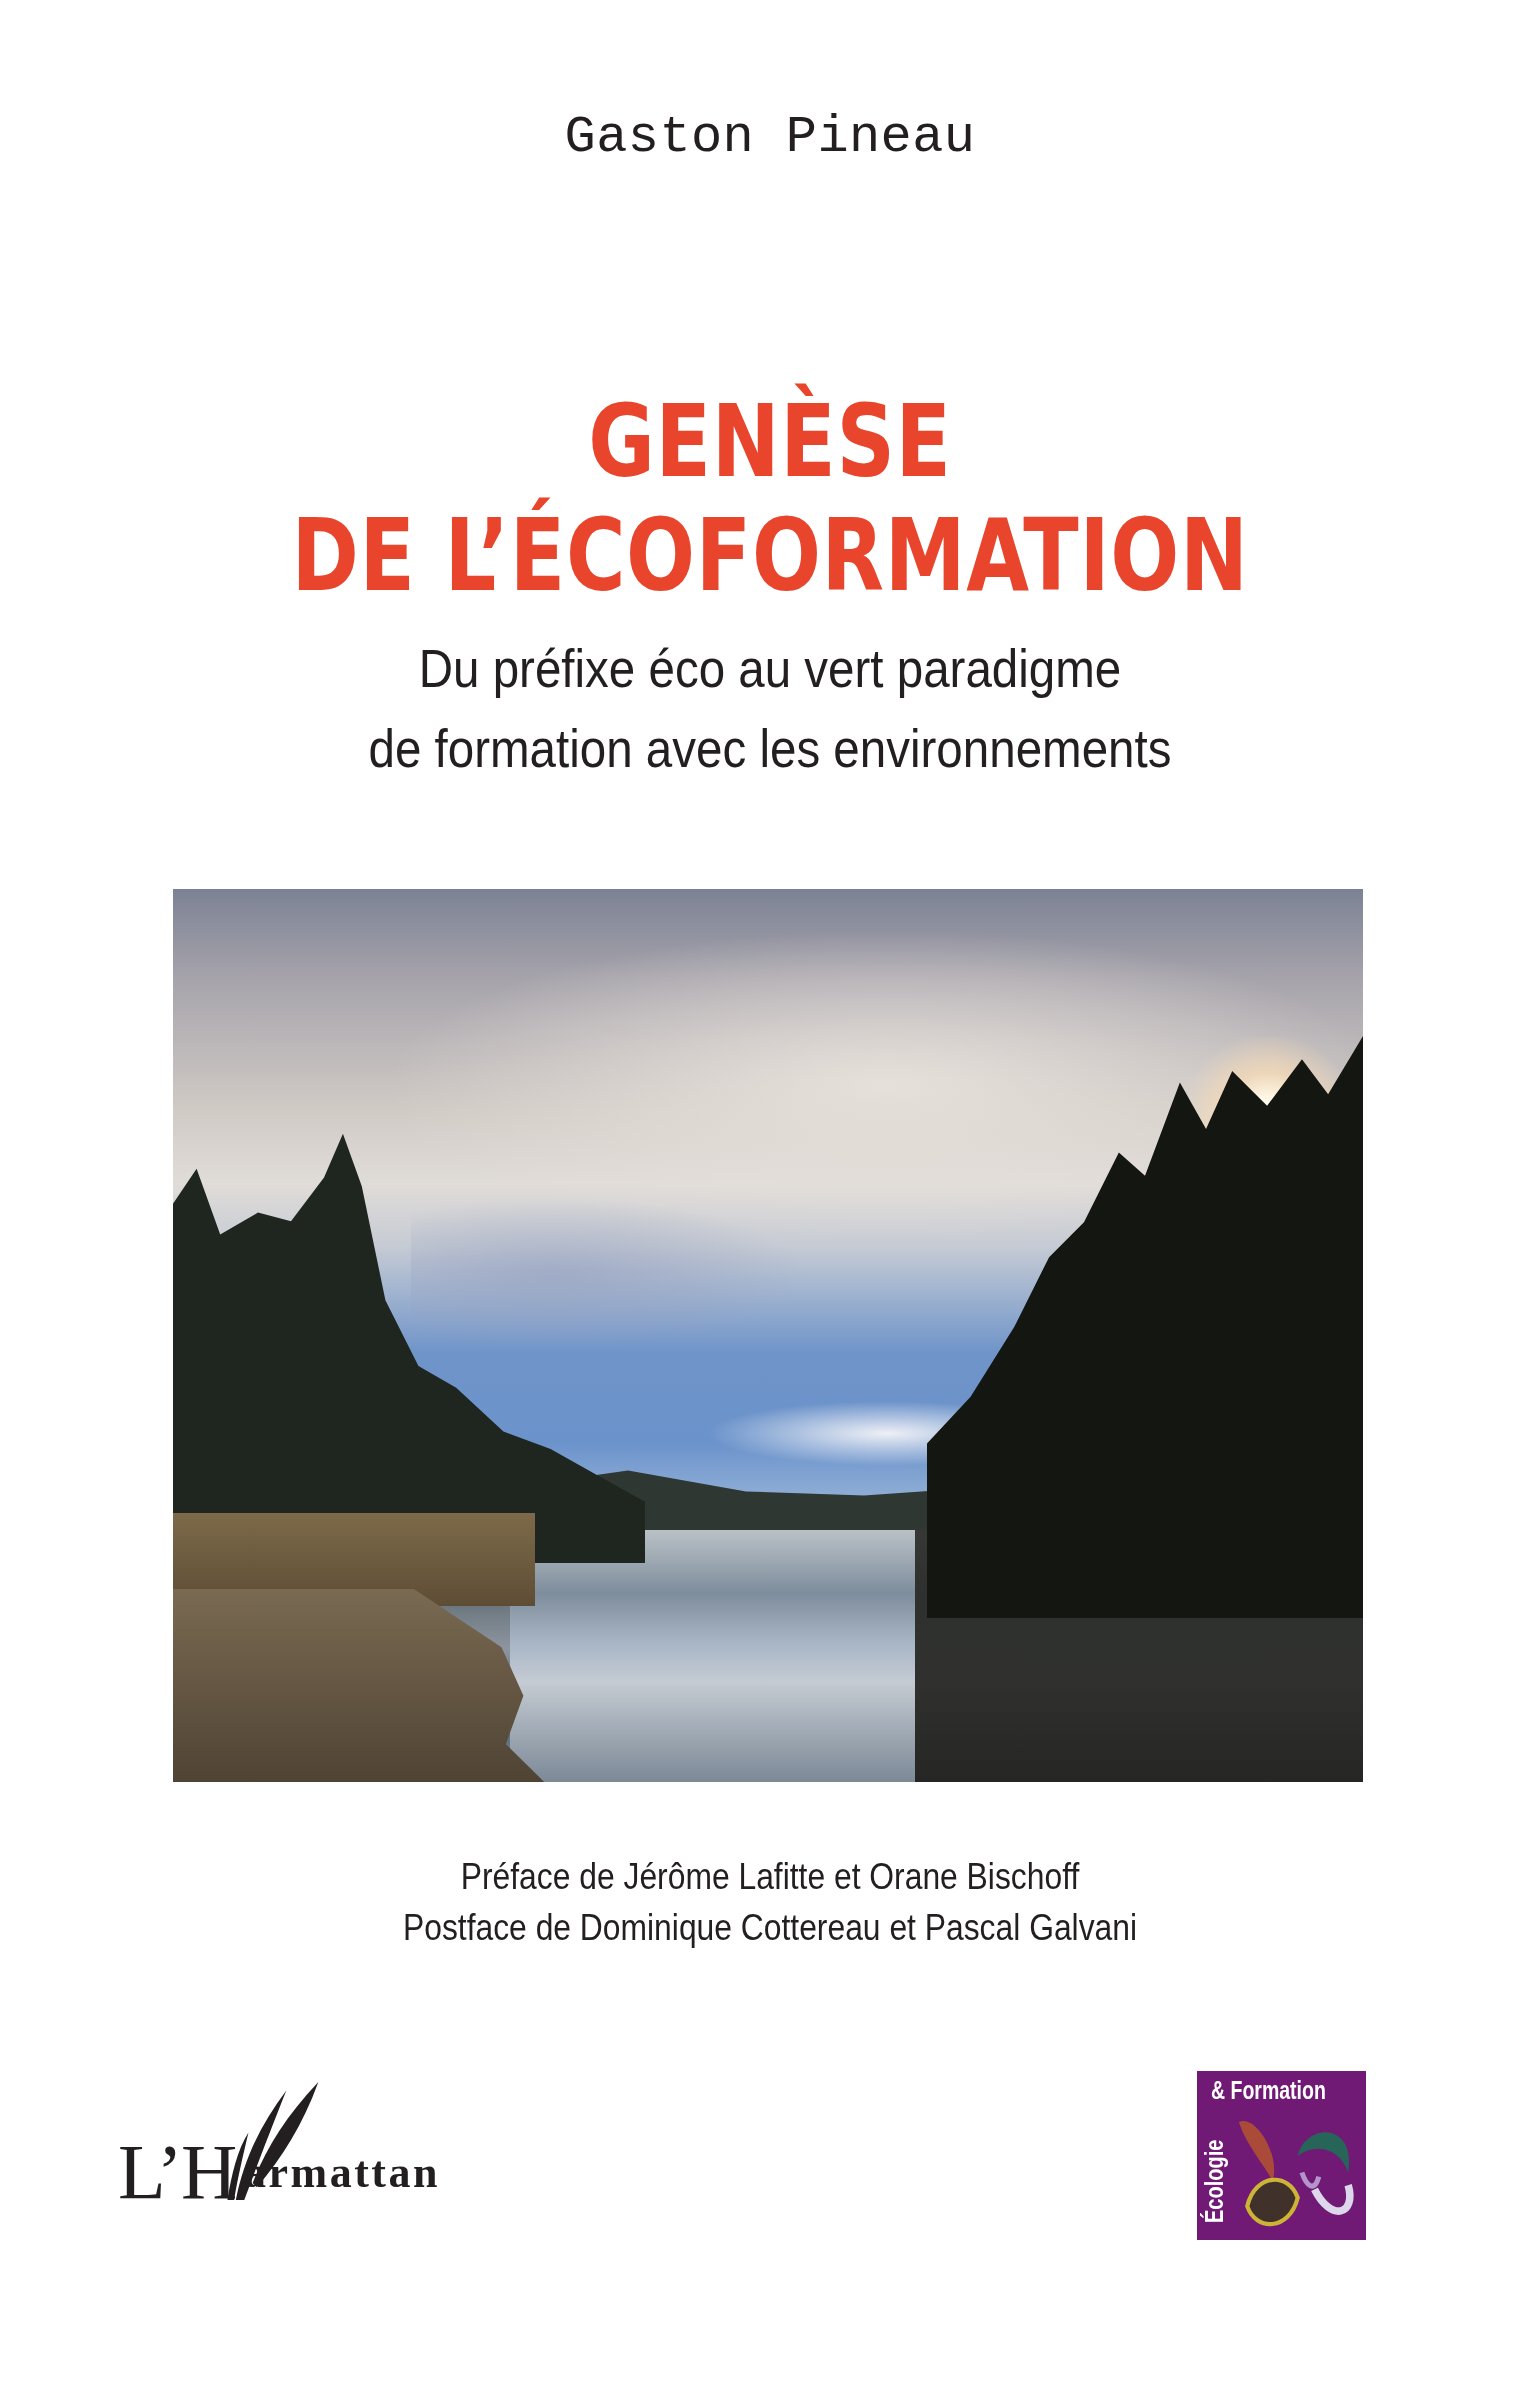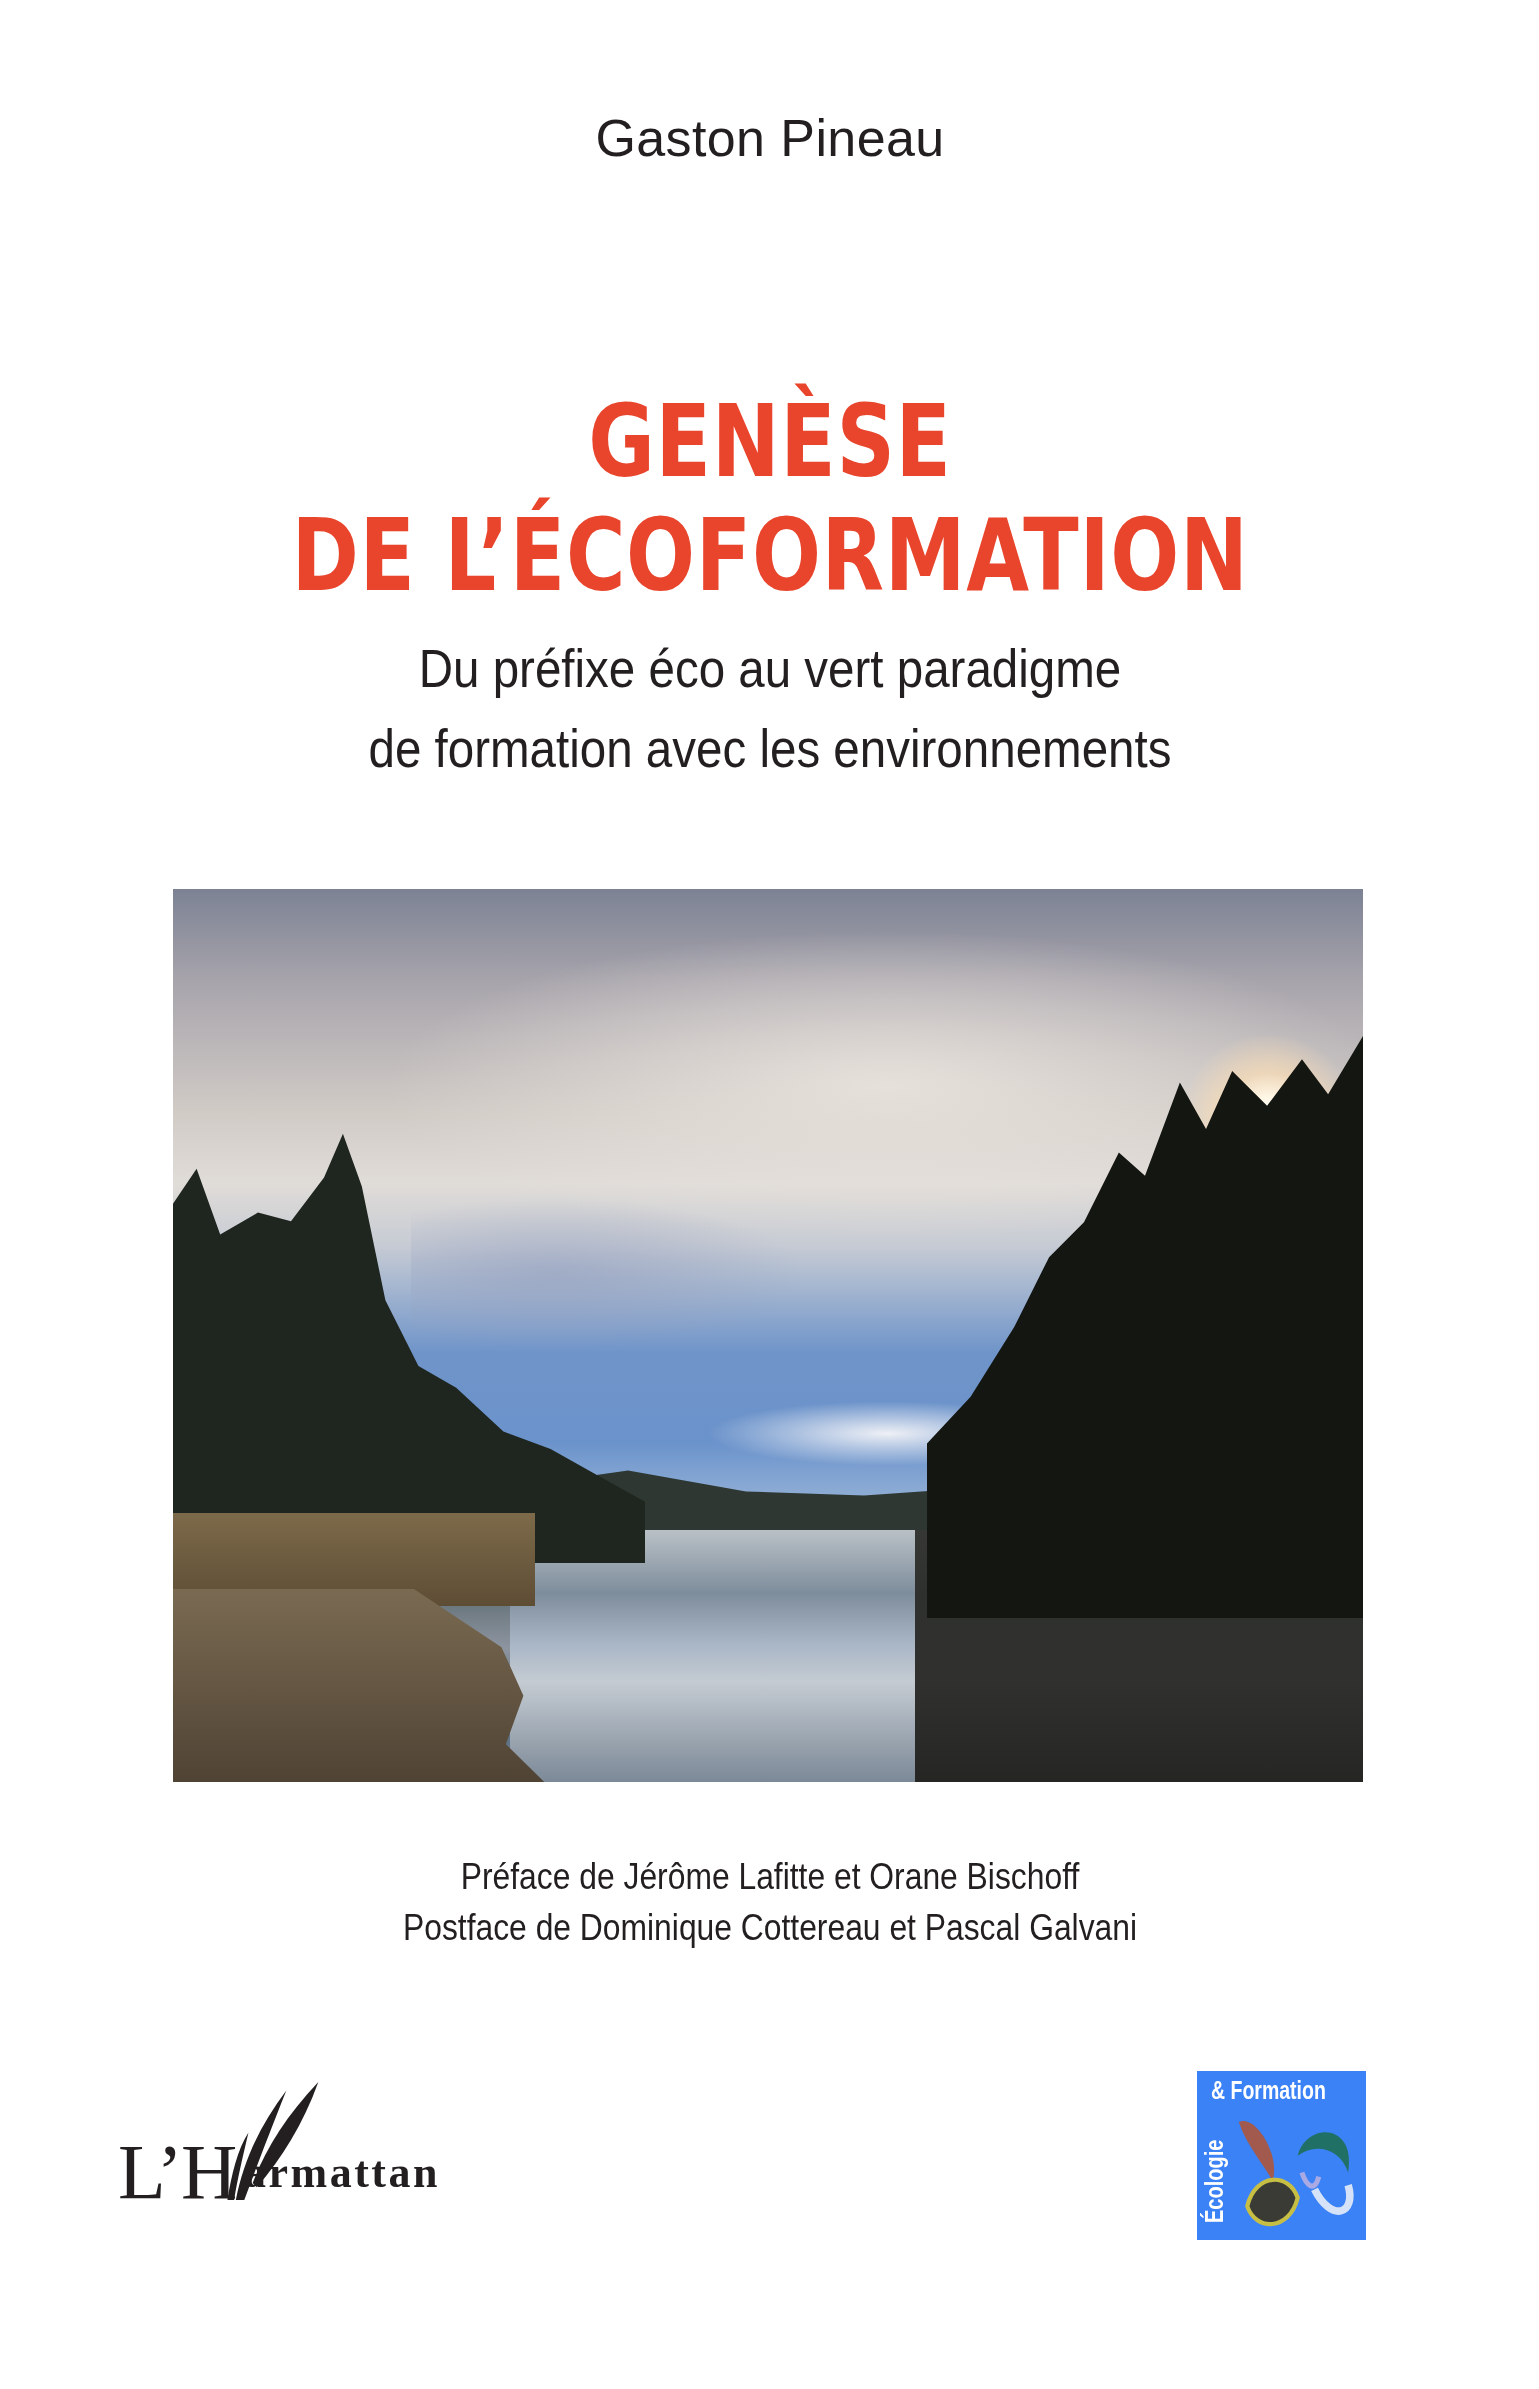--- a/index.html
+++ b/index.html
@@ -2,21 +2,21 @@
 <html style="font-size:13.5px"><head>
 <meta charset="utf-8">
 <style>
   html, body { margin: 0; padding: 0; }
   body {
     width: 1540px; height: 2389px; background: #ffffff; position: relative; overflow: hidden;
     font-family: "Liberation Sans", "DejaVu Sans", sans-serif;
   }
   .author {
     position: absolute; top: 108px; left: 0; width: 1540px; text-align: center;
-    font-size: 52px; color: #231f20; letter-spacing: 0.4px;
+    font-size: 52px; color: #231f20; letter-spacing: 0.4px; font-family: Liberation Mono, monospace;
   }
   .title {
     position: absolute; left: 0; width: 1540px; text-align: center;
     color: #e8452c; font-weight: bold; font-family: "DejaVu Sans", sans-serif;
     letter-spacing: 0.8px; line-height: 1;
   }
   .title.l1 { top: 392px; font-size: 99px; transform: scaleX(0.82); }
   .title.l2 { top: 506px; font-size: 99px; transform: scaleX(0.82); }
   .subtitle {
     position: absolute; left: 0; width: 1540px; text-align: center;
@@ -67,21 +67,21 @@
   .publisher {
     position: absolute; left: 118px; top: 2082px; width: 371px; height: 143px;
     font-family: "Liberation Serif", "DejaVu Serif", serif; color: #231f20;
   }
   .publisher .lh { position: absolute; left: 0; top: 51px; font-size: 78px; line-height: 1; letter-spacing: -1.7px; }
   .publisher .rest { position: absolute; left: 126px; top: 69px; font-size: 44px; line-height: 1; letter-spacing: 2.5px; font-weight: bold; }
   .publisher svg { position: absolute; left: 101px; top: 0; }
 
   .collection {
     position: absolute; left: 1197px; top: 2071px; width: 169px; height: 169px;
-    background: #3b82f6; overflow: hidden;
+    background: #701a75; overflow: hidden;
   }
   .collection .top-label {
     position: absolute; left: 13.5px; top: 5px; color: #ffffff; font-weight: bold;
     font-size: 25px; transform: scaleX(0.78); transform-origin: left top; white-space: nowrap;
   }
   .collection .side-label {
     position: absolute; left: 3.4px; top: 152px; color: #ffffff; font-weight: bold;
     font-size: 25px; transform-origin: left top; transform: rotate(-90deg) scaleX(0.8); white-space: nowrap;
   }
   .collection .swirl { position: absolute; left: 25px; top: 34px; }

